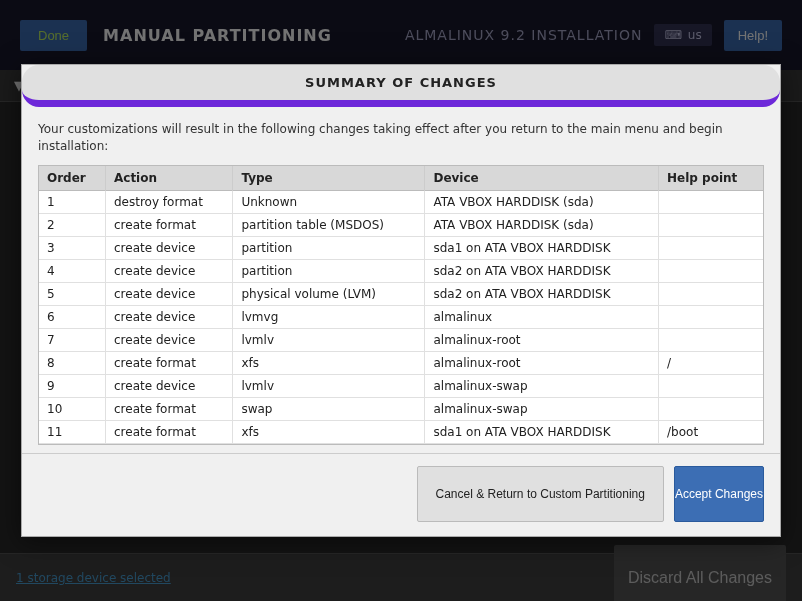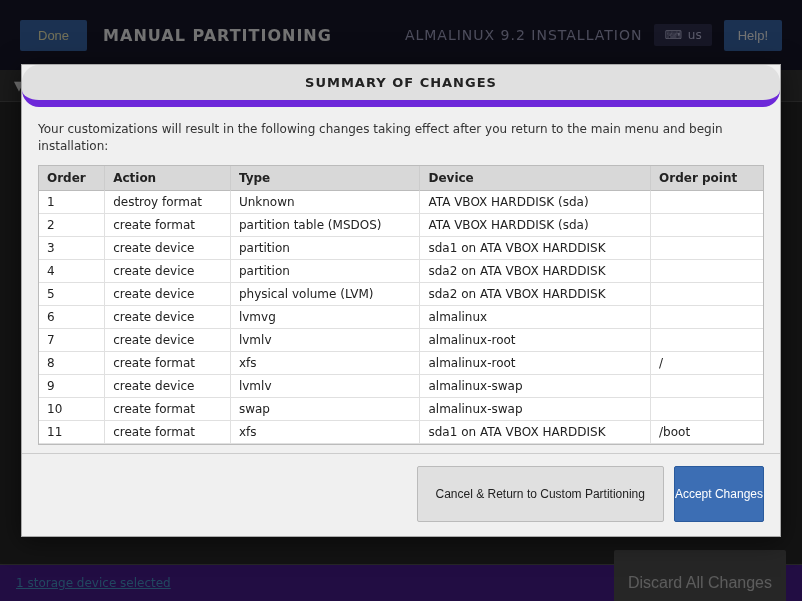--- a/index.html
+++ b/index.html
@@ -29,21 +29,21 @@
       gap: 16px;
     }
     .top-bar-title {
       color: #ffffff;
       font-size: 16px;
       font-weight: bold;
       letter-spacing: 1px;
     }
     .done-button {
       background: #3c6eb4;
-      color: #fef9c3;
+      color: #bef264;
       border: none;
       padding: 8px 18px;
       font-size: 13px;
       cursor: pointer;
       border-radius: 2px;
     }
     .top-bar-right {
       display: flex;
       align-items: center;
       gap: 12px;
@@ -93,22 +93,22 @@
     .sub-header-item.active {
       color: #ffffff;
     }
 
     
     .bottom-bar {
       position: absolute;
       bottom: 0;
       left: 0;
       right: 0;
-      height: 37px;
-      background: #4c1d95;
+      height: 48px;
+      background: #404040;
       border-top: 1px solid #555;
       display: flex;
       align-items: center;
       justify-content: space-between;
       padding: 0 16px;
     }
     .bottom-bar-left {
       color: #4a9fd4;
       font-size: 12px;
       text-decoration: underline;
@@ -265,21 +265,21 @@
     <div class="dialog-body">
       <div class="dialog-desc">Your customizations will result in the following changes taking effect after you return to the main menu and begin installation:</div>
       <div class="table-scroll">
         <table class="changes-table">
           <thead>
             <tr>
               <th>Order</th>
               <th>Action</th>
               <th>Type</th>
               <th>Device</th>
-              <th>Order point</th>
+              <th>Help point</th>
             </tr>
           </thead>
           <tbody id="table-body">
           <tr>
       <td>1</td>
       <td class="action-destroy">destroy format</td>
       <td>Unknown</td>
       <td>ATA VBOX HARDDISK (sda)</td>
       <td></td>
     </tr>

